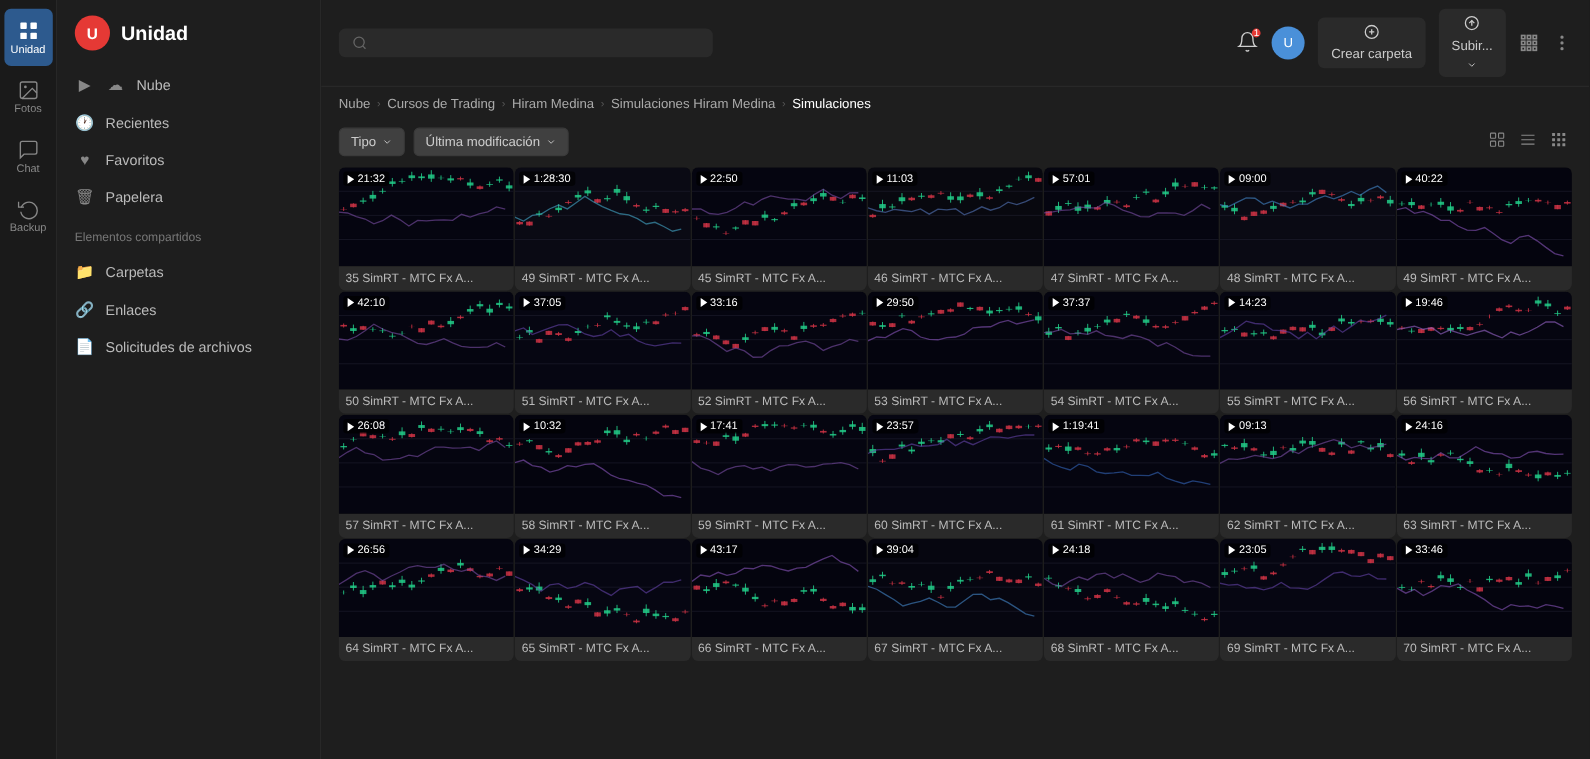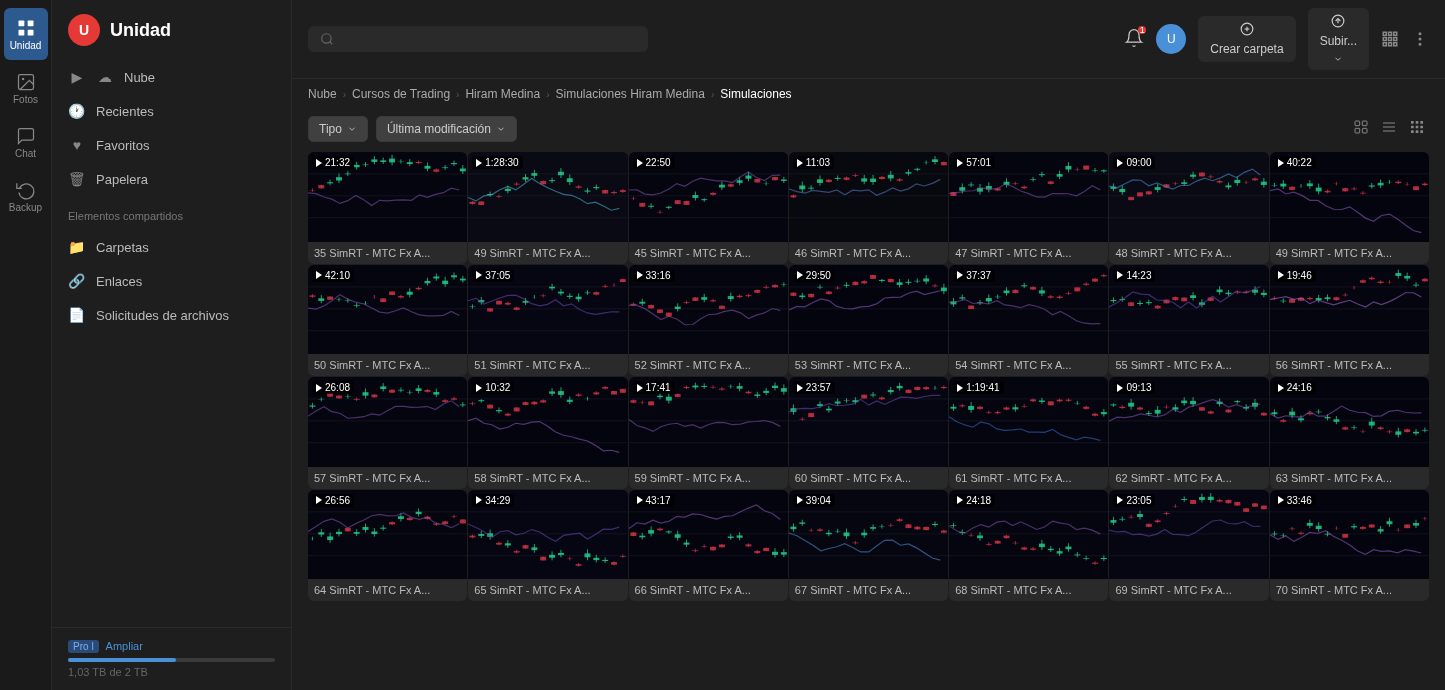--- a/index.html
+++ b/index.html
@@ -496,36 +496,20 @@
         <span class="nav-icon">🔗</span>
         <span>Enlaces</span>
       </div>
       <div class="sidebar-nav-item">
         <span class="nav-icon">📄</span>
         <span>Solicitudes de archivos</span>
       </div>
     </div>
   </div>
 
-  <div class="sidebar-footer">
-    <div class="storage-label">
-      <span>
-        <span class="pro-badge">Pro I</span>
-        <span class="storage-upgrade">Ampliar</span>
-      </span>
-    </div>
-    <div class="storage-bar-bg">
-      <div class="storage-bar-fill" style="width: 52%"></div>
-    </div>
-    <div class="storage-info">
-      <span>1,03 TB</span>
-      <span> de </span>
-      <span>2 TB</span>
-    </div>
-  </div>
 </div>
 
 <div class="main">
 
   <div class="header">
     <div class="search-bar">
       <svg width="14" height="14" viewBox="0 0 24 24" fill="none" stroke="#666" stroke-width="2">
         <circle cx="11" cy="11" r="8"></circle>
           <line x1="21" y1="21" x2="16.65" y2="16.65"></line>
       </svg>

